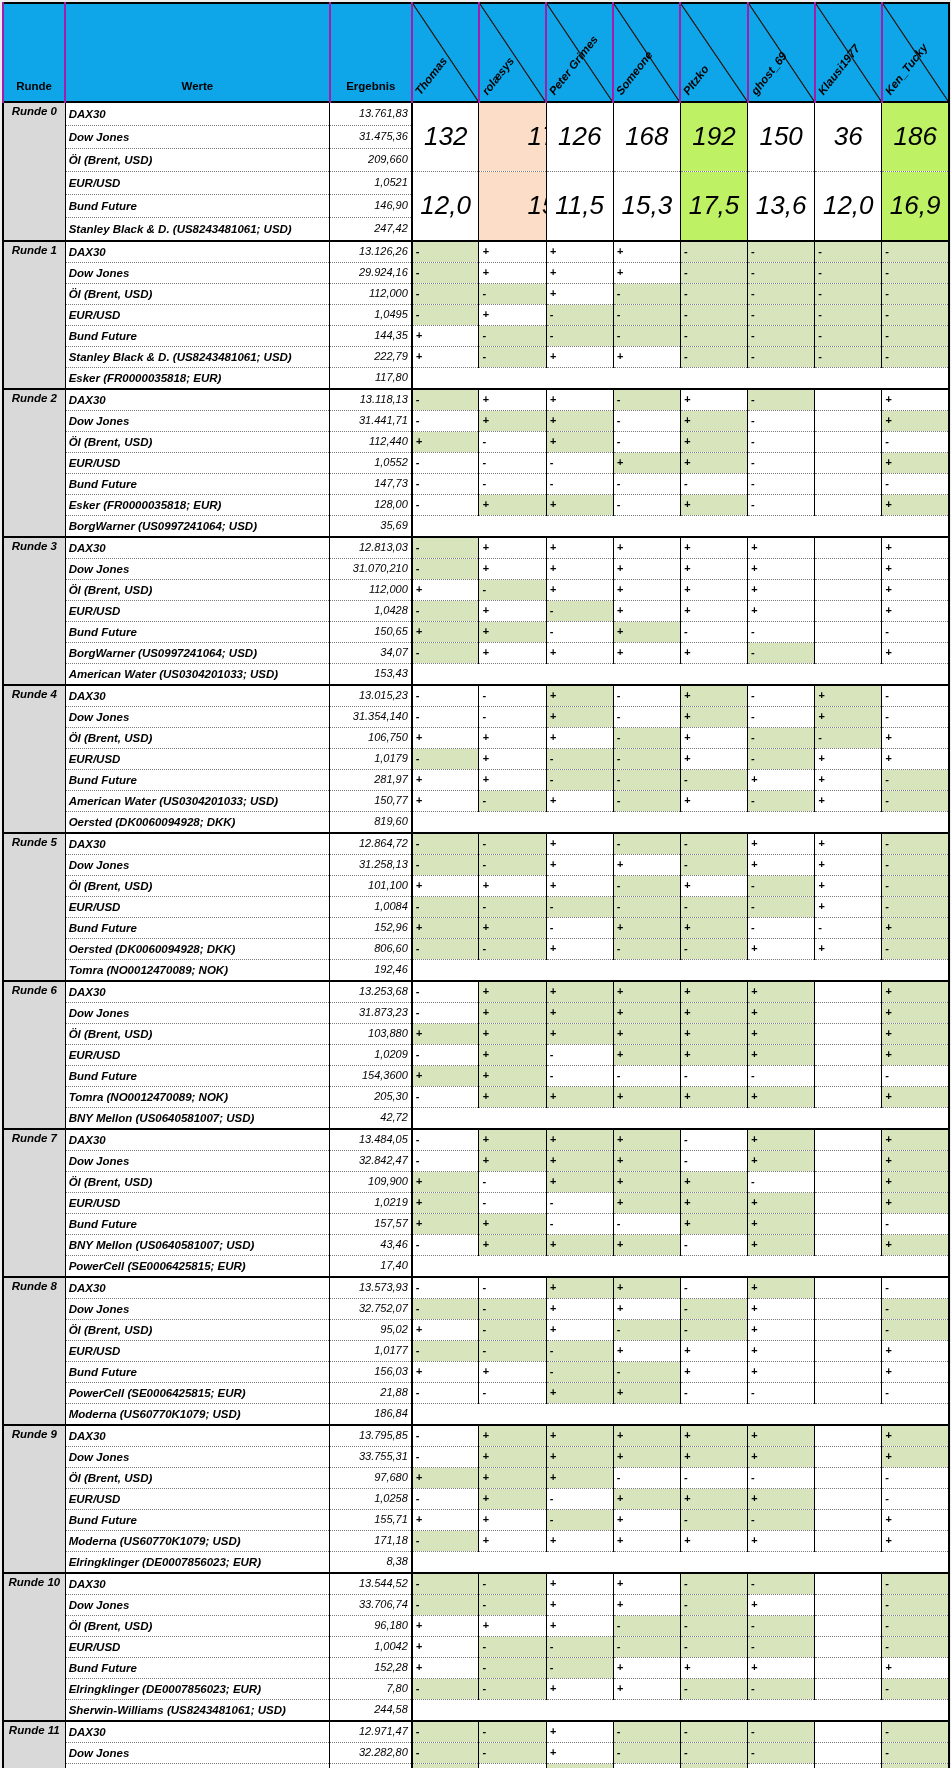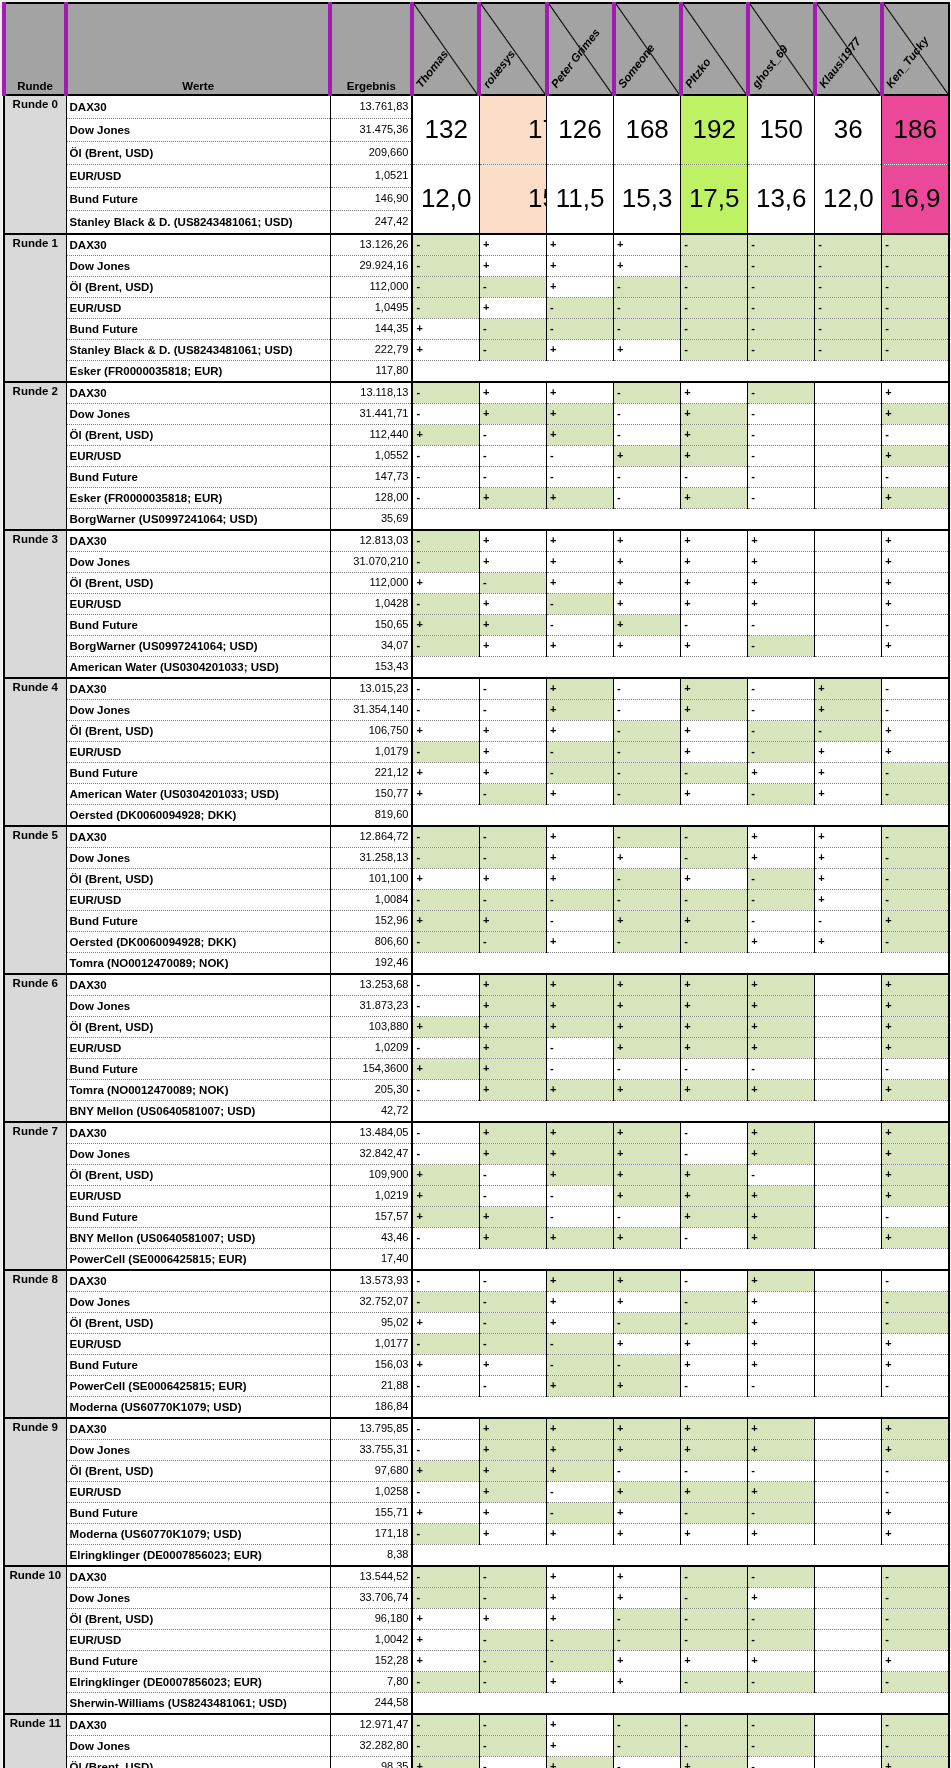--- a/index.html
+++ b/index.html
@@ -5,42 +5,42 @@
 <style>
   html,body{margin:0;padding:0;background:#ededed;}
   body{font-family:"Liberation Sans",sans-serif;color:#000;}
   .frame{margin:2px 0 0 2px;width:948px;}
   table{border-collapse:collapse;table-layout:fixed;width:948px;background:#fff;}
   col.c-runde{width:62px;}
   col.c-werte{width:264px;}
   col.c-erg{width:82px;}
   col.c-p{width:67px;}
   table{border:2px solid #000;}
-  thead th{background:#a3a3a3;border-left:4px solid #a21caf;height:88px;vertical-align:bottom;
-           font-size:11.5px;font-weight:bold;padding:0 0 2px 0;position:relative;overflow:visible;}
+  thead th{background:#0ea5e9;border-left:2px solid #a21caf;height:88px;vertical-align:bottom;
+           font-size:11.5px;font-weight:bold;padding:0 0 9px 0;position:relative;overflow:visible;}
   th.player{overflow:visible;}
   .diag{position:absolute;inset:0;pointer-events:none;
         background:linear-gradient(to top right,transparent calc(50% - 1px),#222 calc(50% - 0.3px),#222 calc(50% + 0.3px),transparent calc(50% + 1px));}
   .pname{position:absolute;left:9px;bottom:4px;transform:rotate(-52deg);transform-origin:left bottom;
          white-space:nowrap;font-style:italic;font-weight:bold;font-size:11.5px;}
-  tbody{border-top:2px solid #000;}
+  tbody{border-top:2px solid #000;font-style:italic;}
   td{border-left:1px solid #000;font-size:11px;height:20px;padding:0;line-height:1.05;overflow:hidden;}
   tbody.r0 td{height:22px;}
   tr.inner>td{border-top:1px dotted #7a7a7a;}
   td.runde{background:#d9d9d9;font-weight:bold;font-size:11.5px;text-align:center;vertical-align:top;padding-top:2px;}
   td.werte{font-weight:bold;font-size:11.5px;padding:0 2px 0 3px;white-space:nowrap;}
   td.erg{text-align:right;padding-right:3px;border-right:2px solid #000;white-space:nowrap;}
   td.sign{font-weight:bold;font-size:11px;text-align:left;padding-left:3px;}
   td.sign.g{background:#d8e4bc;}
   td.score,td.avg{text-align:center;vertical-align:middle;font-size:26px;font-weight:normal;letter-spacing:0;margin-top:44px;}
   td.avg{border-top:1px dotted #7a7a7a;}
   td.blankstrip{border-left:2px solid #000;}
   td.score.hl-peach,td.avg.hl-peach{background:#fcddc7;padding-left:48px;}
   td.score.hl-yellow,td.avg.hl-yellow{background:#bef264;}
-  td.score.hl-gray,td.avg.hl-gray{background:#ec4899;}
+  td.score.hl-gray,td.avg.hl-gray{background:#bef264;}
 </style>
 </head>
 <body>
 
 <div class="frame">
   <table>
     <colgroup>
       <col class="c-runde">
         <col class="c-werte">
         <col class="c-erg">
@@ -422,21 +422,21 @@
           <td class="sign">+</td>
           <td class="sign g">-</td>
           <td class="sign g">-</td>
           <td class="sign">+</td>
           <td class="sign g">-</td>
           <td class="sign">+</td>
           <td class="sign">+</td>
         </tr>
         <tr class="inner">
           <td class="werte">Bund Future</td>
-          <td class="erg">221,12</td>
+          <td class="erg">281,97</td>
           <td class="sign">+</td>
           <td class="sign">+</td>
           <td class="sign g">-</td>
           <td class="sign g">-</td>
           <td class="sign g">-</td>
           <td class="sign">+</td>
           <td class="sign">+</td>
           <td class="sign g">-</td>
         </tr>
         <tr class="inner">

